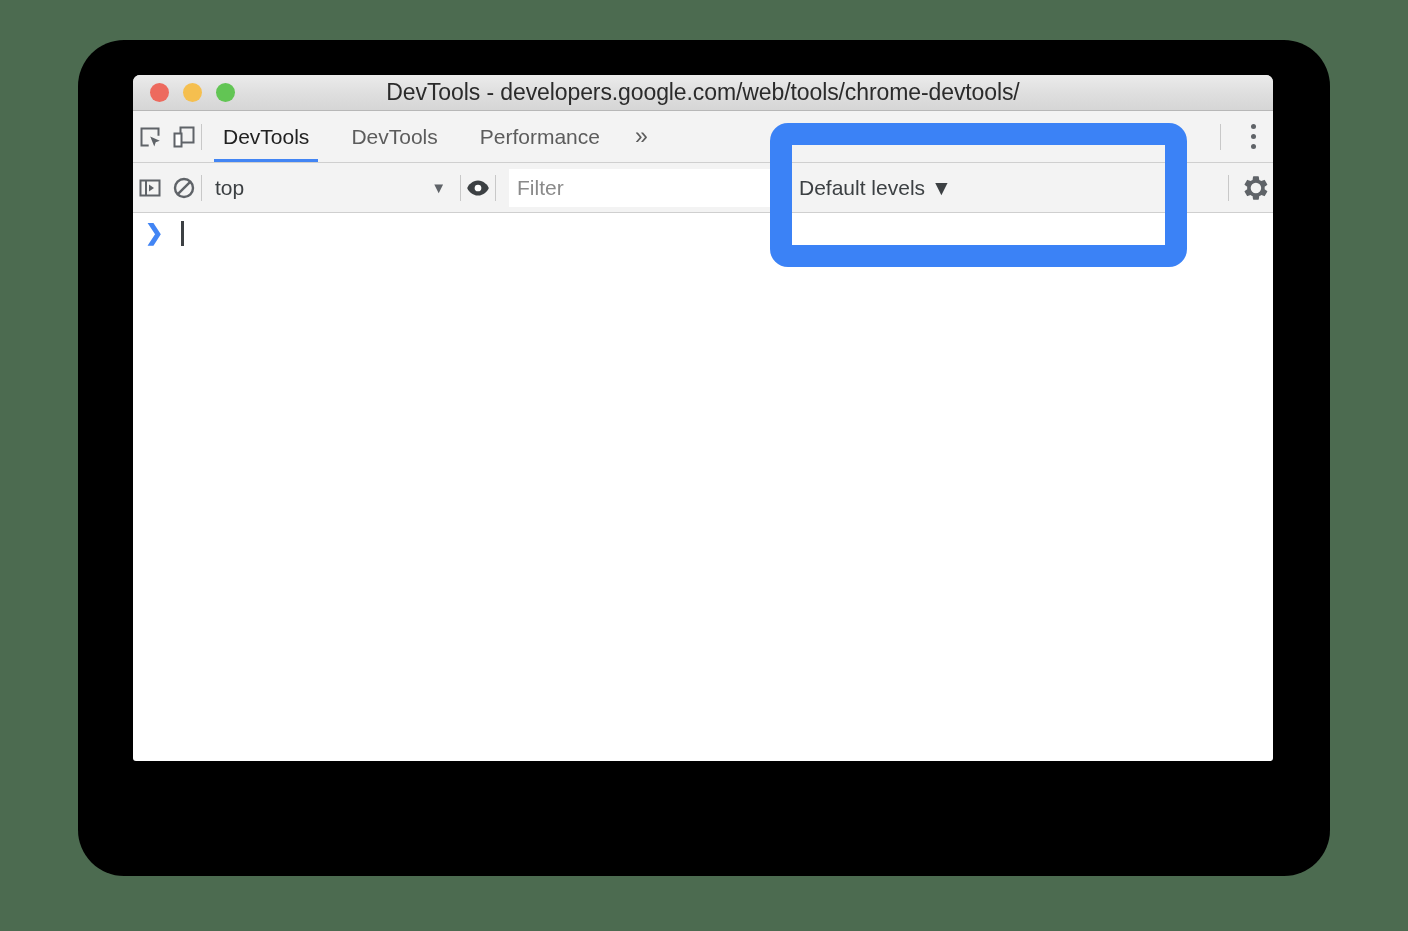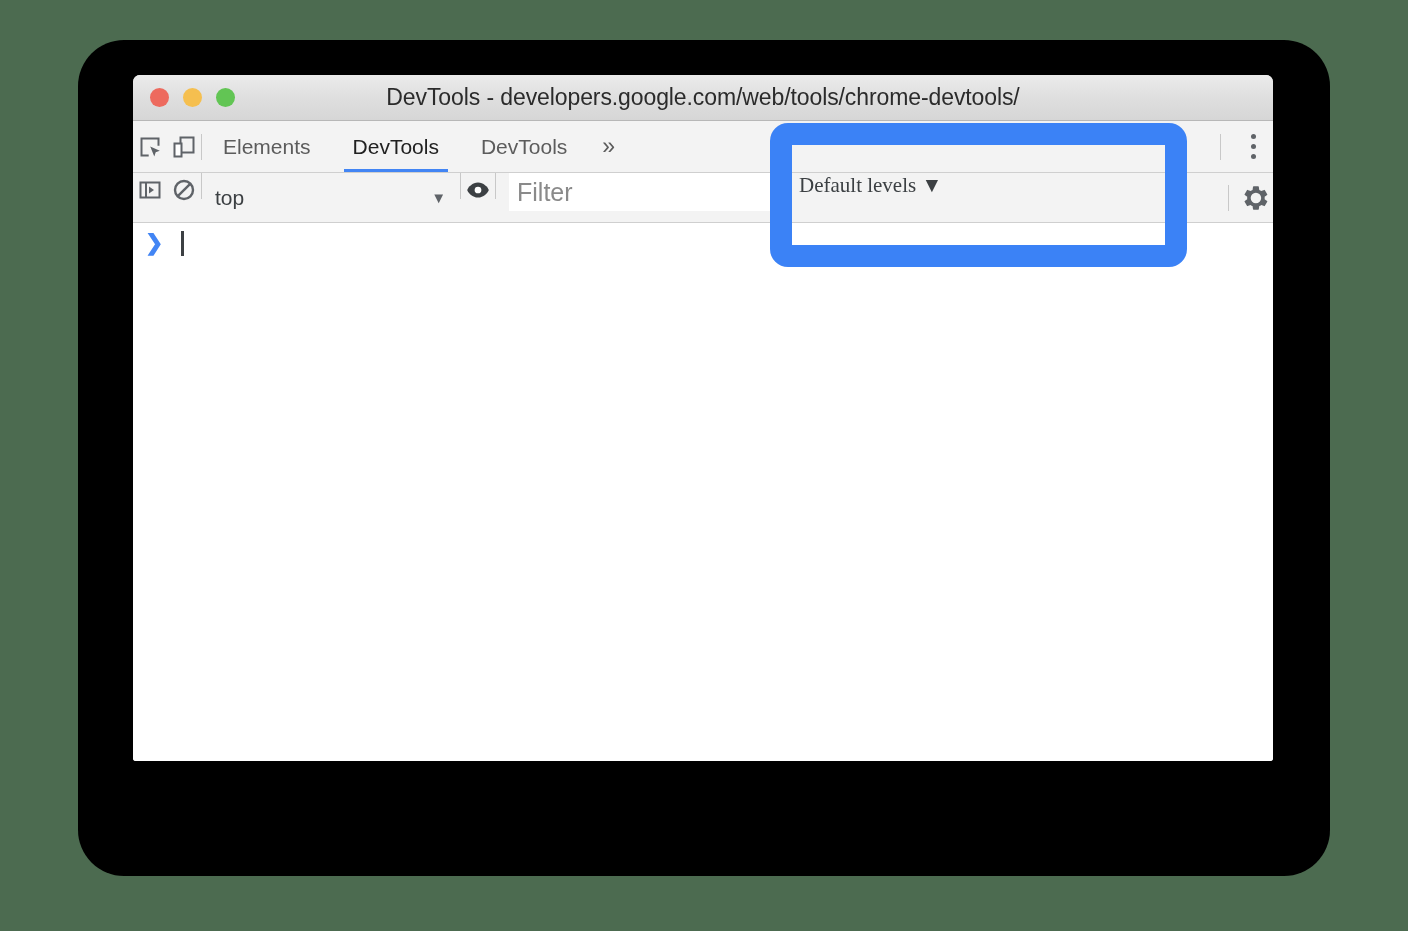--- a/index.html
+++ b/index.html
@@ -28,21 +28,21 @@
     left: 133px; top: 75px;
     width: 1140px; height: 686px;
     background: #ffffff;
     border-radius: 7px 7px 3px 3px;
     overflow: hidden;
   }
 
   
   .titlebar {
     position: relative;
-    height: 46px;
+    height: 36px;
     background: linear-gradient(to bottom, #ebebeb 0%, #dedede 55%, #d6d6d6 100%);
     border-bottom: 1px solid #b7b7b7;
     display: flex;
     align-items: center;
   }
   .traffic { display: flex; gap: 14px; margin-left: 17px; }
   .light { width: 19px; height: 19px; border-radius: 50%; }
   .light.red    { background: #ed6a5e; }
   .light.yellow { background: #f5bf4f; }
   .light.green  { background: #62c554; }
@@ -105,50 +105,49 @@
   .kebab { width: 40px; display: flex; flex-direction: column; align-items: center; gap: 5px; }
   .kebab i { width: 5px; height: 5px; border-radius: 50%; background: #5f6368; display: block; }
 
   
   .filterrow {
     position: relative;
     height: 50px;
     background: #f3f3f3;
     border-bottom: 1px solid #cfcfcf;
     display: flex;
-    align-items: flex-start;
+    align-items: center;
   }
   .ctx-select {
     display: flex; align-items: center;
     width: 258px;
     height: 100%;
     padding-left: 13px;
     font-size: 21px;
     color: #3c4043;
   }
   .ctx-select .caret { margin-left: auto; margin-right: 14px; font-size: 15px; color: #5f6368; }
   .filter-input {
     background: #ffffff;
     border: none;
     height: 38px;
     width: 268px;
     margin-left: 13px;
     padding: 0 8px;
-    font-size: 25px;
+    font-size: 21px;
     font-family: "Liberation Sans", sans-serif;
     color: #3c4043;
     outline: none;
   }
   .filter-input::placeholder { color: #8a8a8a; }
   .levels {
     font-size: 21px;
     color: #3c4043;
     margin-left: 22px;
     white-space: nowrap;
-    font-family: Liberation Serif, serif;
   }
   .filterrow-right {
     position: absolute;
     right: 0; top: 0; bottom: 0;
     display: flex; align-items: center;
   }
   .filterrow-right .divider { margin-right: 10px; margin-left: 4px; }
 
   
   .console-body {
@@ -209,28 +208,28 @@
       <div class="icon-btn">
         <svg width="24" height="24" viewBox="0 0 24 24">
           <rect x="8.5" y="2.5" width="13" height="15" fill="none" stroke="#5f6368" stroke-width="2"></rect>
           <rect x="2.5" y="8.5" width="7" height="13" fill="#fff" stroke="#5f6368" stroke-width="2"></rect>
         </svg>
       </div>
 
       <div class="divider"></div>
 
       <div class="tabs">
-        <div class="tab">
-            <span>Elements</span>
-          </div>
         <div class="tab active">
             <span>DevTools</span>
           </div>
         <div class="tab">
             <span>DevTools</span>
+          </div>
+        <div class="tab">
+            <span>Performance</span>
           </div>
         <div class="tab more">
             <span>»</span>
           </div>
       </div>
 
       <div class="tabrow-right">
         <div class="divider"></div>
         <div class="kebab">
           <i></i>

